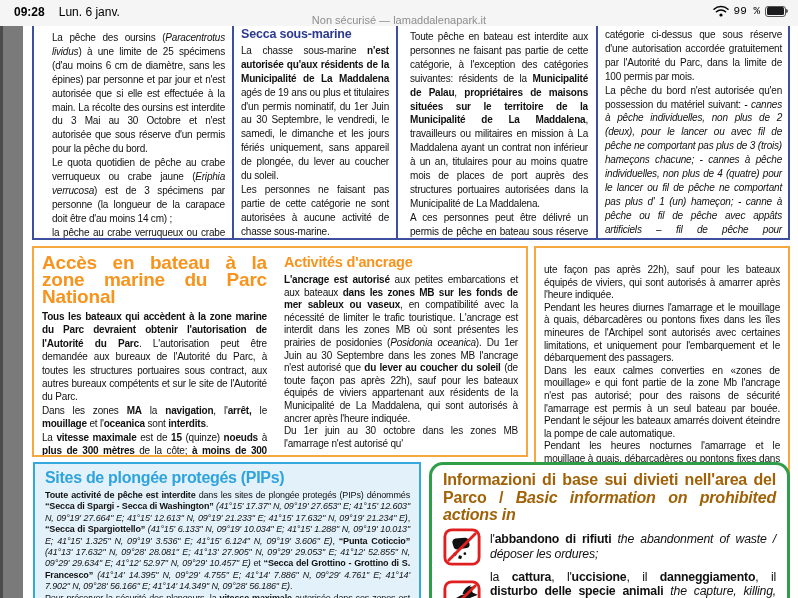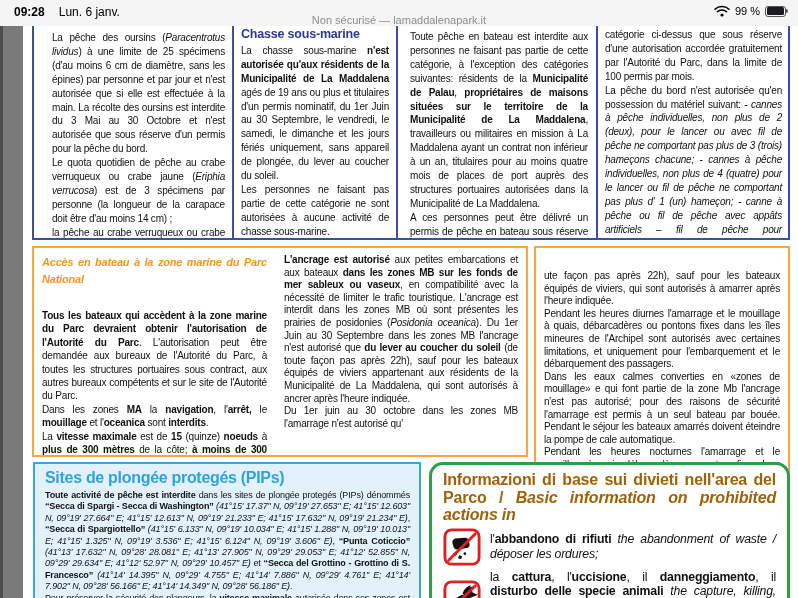--- a/index.html
+++ b/index.html
@@ -17,21 +17,21 @@
     background:#f5f5f6; z-index:10;
   }
   .sb-left{ position:absolute; left:14px; top:5px; font-size:12px; color:#000; letter-spacing:0; }
   .sb-time{ font-weight:700; margin-right:14px; }
   .sb-date{ font-weight:400; }
   .sb-url{
     position:absolute; left:0; right:0; top:14px; text-align:center;
     font-size:11px; color:#8e8e8e;
   }
   .sb-right{ position:absolute; right:10px; top:5px; display:flex; align-items:center; gap:5px; }
-  .sb-batt-pct{ font-size:11px; color:#000; }
+  .sb-batt-pct{ font-size:11px; color:#000;font-family:Liberation Mono, monospace; }
   .batt{ position:relative; width:23px; height:11px; }
   .batt .case{ position:absolute; left:0; top:0; width:21px; height:11px; border:1px solid #555; border-radius:3px; }
   .batt .fill{ position:absolute; left:1.5px; top:1.5px; width:17px; height:8px; background:#1c1c1e; border-radius:1.5px; }
   .batt .nub{ position:absolute; right:0; top:3.5px; width:2px; height:4px; background:#555; border-radius:0 2px 2px 0; }
   
   .gutter{
     position:absolute; left:0; top:26px; width:23px; height:572px;
     background:#7a7a7a; border-left:3px solid #4c4c4c;
   }
   
@@ -50,26 +50,26 @@
   .top-band .c3{ width:200px; border-right:2px solid #3e4f9d; padding:4px 8px 0 12px; }
   .top-band .c4{ width:190px; padding:2px 6px 0 7px; }
   .blue-h{ color:#2c3a8e; font-size:12.5px; font-weight:700; letter-spacing:-0.2px; margin-bottom:2px; }
   
   .mid-left{
     position:absolute; left:32px; top:246px; width:496px; height:211px;
     border:2px solid #f5a83d; background:#fff; display:flex; overflow:hidden;
   }
   .mid-left .colA{ width:242px; padding:6px 9px 0 8px; font-size:10px; line-height:13.4px; letter-spacing:-0.2px; overflow:hidden; }
   .mid-left .colB{ width:250px; padding:6px 8px 0 8px; font-size:10px; line-height:12.6px; letter-spacing:-0.2px; overflow:hidden; }
-  .orange-h{ color:#f7941d; font-size:11px; font-weight:700; line-height:17px; letter-spacing:-0.2px; text-align:justify; margin-bottom:21px;font-style:italic; }
+  .orange-h{ color:#f7941d; font-size:19px; font-weight:700; line-height:17px; letter-spacing:-0.2px; text-align:justify; margin-bottom:5px; }
   .orange-h2{ color:#f7941d; font-size:14.5px; font-weight:700; line-height:17px; letter-spacing:-0.2px; margin:6px 0 3px 0; }
   .mid-right{
     position:absolute; left:534px; top:246px; width:256px; height:268px;
     border:2px solid #f5a83d; background:#fff; overflow:hidden;
-    padding:22px 8px 0 8px; font-size:10px; line-height:12.6px; letter-spacing:-0.2px;
+    padding:16px 8px 0 8px; font-size:10px; line-height:12.6px; letter-spacing:-0.2px;
   }
   
   .pips{
     position:absolute; left:33px; top:462px; width:388px; height:160px;
     background:#e3f1fa; border:2px solid #35a8e0; overflow:hidden;
     padding:5px 9px 0 10px;
   }
   .pips-h{ color:#2ea3dc; font-size:16px; font-weight:700; letter-spacing:-0.3px; margin-bottom:3px; }
   .pips .rich{ font-size:9px; line-height:11.4px; letter-spacing:-0.15px; }
   
@@ -112,21 +112,21 @@
 
   <div class="gutter"></div>
 
   <section class="top-band">
     <div class="col c1 rich">
         <p><span>La pêche des oursins (</span><span class="ri">Paracentrotus lividus</span><span>) à une limite de 25 spécimens (d'au moins 6 cm de diamètre, sans les épines) par personne et par jour et n'est autorisée que si elle est effectuée à la main. La récolte des oursins est interdite du 3 Mai au 30 Octobre et n'est autorisée que sous réserve d'un permis pour la pêche du bord.</span></p>
         <p><span>Le quota quotidien de pêche au crabe verruqueux ou crabe jaune (</span><span class="ri">Eriphia verrucosa</span><span>) est de 3 spécimens par personne (la longueur de la carapace doit être d'au moins 14 cm) ;</span></p>
         <p><span>la pêche au crabe verruqueux ou crabe jaune est interdite du 15 septembre au 15 novembre</span></p>
       </div>
     <div class="col c2">
-      <h3 class="blue-h">Chasse sous-marine</h3>
+      <h3 class="blue-h">Secca sous-marine</h3>
       <div class="rich">
           <p><span>La chasse sous-marine </span><span class="rb">n'est autorisée qu'aux résidents de la Municipalité de La Maddalena</span><span> agés de 19 ans ou plus et titulaires d'un permis nominatif, du 1er Juin au 30 Septembre, le vendredi, le samedi, le dimanche et les jours fériés uniquement, sans appareil de plongée, du lever au coucher du soleil.</span></p>
           <p><span>Les personnes ne faisant pas partie de cette catégorie ne sont autorisées à aucune activité de chasse sous-marine.</span></p>
         </div>
     </div>
     <div class="col c3 rich">
         <p><span>Toute pêche en bateau est interdite aux personnes ne faisant pas partie de cette catégorie, à l'exception des catégories suivantes: résidents de la </span><span class="rb">Municipalité de Palau</span><span>, </span><span class="rb">propriétaires de maisons situées sur le territoire de la Municipalité de La Maddalena</span><span>, travailleurs ou militaires en mission à La Maddalena ayant un contrat non inférieur à un an, titulaires pour au moins quatre mois de places de port auprès des structures portuaires autorisées dans la Municipalité de La Maddalena.</span></p>
         <p><span>A ces personnes peut être délivré un permis de pêche en bateau sous réserve de l'autorisation</span></p>
       </div>
     <div class="col c4 rich">
@@ -138,20 +138,21 @@
   <section class="mid-left">
     <div class="colA">
       <h2 class="orange-h">Accès en bateau à la zone marine du Parc National</h2>
       <div class="rich">
           <p><span class="rb">Tous les bateaux qui accèdent à la zone marine du Parc devraient obtenir l'autorisation de l'Autorité du Parc</span><span>. L'autorisation peut être demandée aux bureaux de l'Autorité du Parc, à toutes les structures portuaires sous contract, aux autres bureaux compétents et sur le site de l'Autorité du Parc.</span></p>
           <p><span>Dans les zones </span><span class="rb">MA</span><span> la </span><span class="rb">navigation</span><span>, l'</span><span class="rb">arrêt,</span><span> le </span><span class="rb">mouillage</span><span> et l'</span><span class="rb">oceanica</span><span> sont </span><span class="rb">interdits</span><span>.</span></p>
           <p><span>La </span><span class="rb">vitesse maximale</span><span> est de </span><span class="rb">15</span><span> (quinze) </span><span class="rb">noeuds</span><span> à </span><span class="rb">plus de 300 mètres</span><span> de la côte; </span><span class="rb">à moins de 300 mètres</span><span> de la côte la vitesse maximale est de </span><span class="rb">7</span><span> (sept) </span><span class="rb">noeuds</span><span>.</span></p>
         </div>
     </div>
     <div class="colB">
+      <h2 class="orange-h2" style="margin-top:0">Activités d'ancrage</h2>
       <div class="rich">
           <p><span class="rb">L'ancrage est autorisé</span><span> aux petites embarcations et aux bateaux </span><span class="rb">dans les zones MB sur les fonds de mer sableux ou vaseux</span><span>, en compatibilité avec la nécessité de limiter le trafic touristique. L'ancrage est interdit dans les zones MB où sont présentes les prairies de posidonies (</span><span class="ri">Posidonia oceanica</span><span>). Du 1er Juin au 30 Septembre dans les zones MB l'ancrage n'est autorisé que </span><span class="rb">du lever au coucher du soleil</span><span> (de toute façon pas après 22h), sauf pour les bateaux équipés de viviers appartenant aux résidents de la Municipalité de La Maddalena, qui sont autorisés à ancrer après l'heure indiquée.</span></p>
         </div>
       <div class="rich">
           <p><span>Du 1er juin au 30 octobre dans les zones MB l'amarrage n'est autorisé qu'</span></p>
         </div>
     </div>
   </section>
 
   <section class="mid-right rich">

